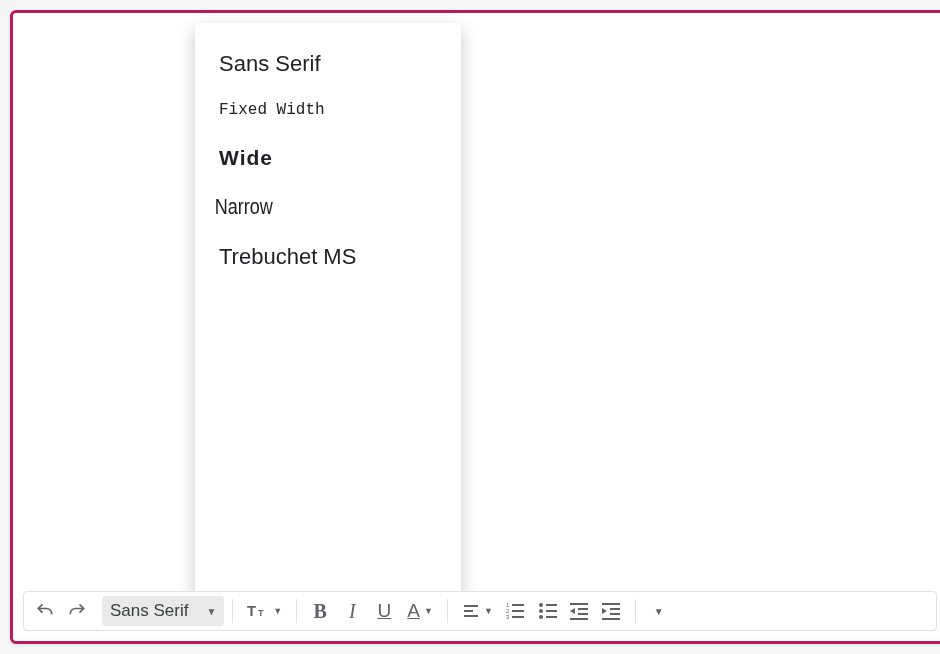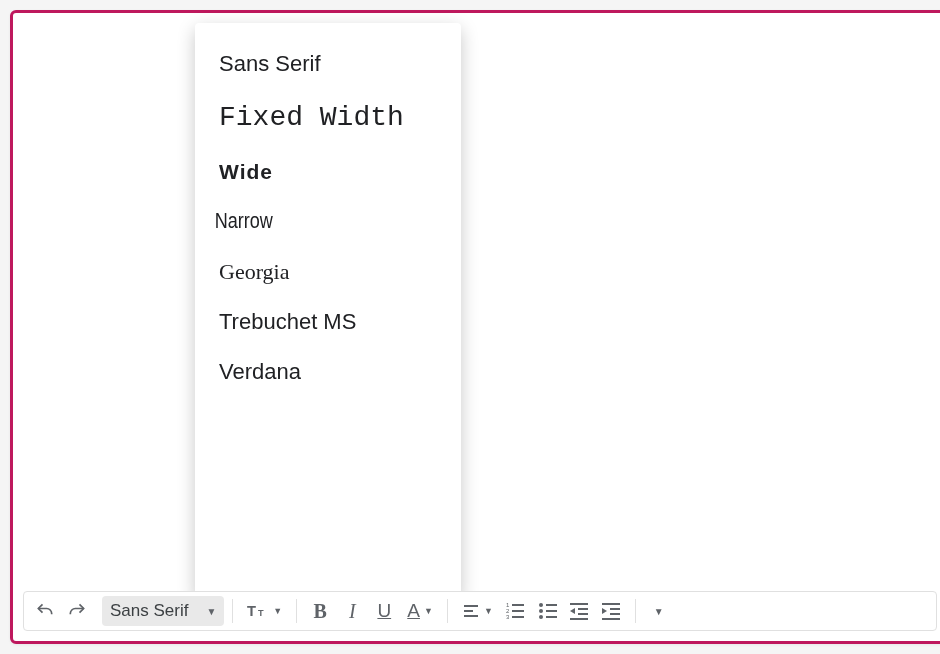--- a/index.html
+++ b/index.html
@@ -89,44 +89,42 @@
     font-size: 22px;
     color: #202124;
     cursor: pointer;
     line-height: 1.2;
     white-space: nowrap;
   }
 
   
   .ff-sans { font-family: Arial, Helvetica, sans-serif; }
   .ff-serif { font-family: 'Times New Roman', Times, serif; }
-  .ff-fixed { font-family: 'Courier New', Courier, monospace; font-size: 28px; }
+  .ff-fixed { font-family: 'Courier New', Courier, monospace; font-size: 16px; }
   .ff-wide { font-family: Arial, sans-serif; font-weight: 800; letter-spacing: 1px; font-size: 21px; }
   .ff-narrow { font-family: Arial, sans-serif; font-stretch: condensed; transform: scaleX(0.82); transform-origin:left center; }
   .ff-comic { font-family: 'Comic Sans MS', cursive; font-style: italic; }
   .ff-garamond { font-family: Garamond, 'Times New Roman', serif; }
   .ff-georgia { font-family: Georgia, serif; }
   .ff-tahoma { font-family: Tahoma, sans-serif; }
   .ff-trebuchet { font-family: 'Trebuchet MS', sans-serif; }
   .ff-verdana { font-family: Verdana, sans-serif; }
 
 </style>
 </head>
 <body>
 
 <div class="page-container">
 
   <div class="font-menu" id="font-menu">
       <div class="font-item ff-sans"><span>Sans Serif</span></div>
       <div class="font-item ff-fixed"><span>Fixed Width</span></div>
       <div class="font-item ff-wide"><span>Wide</span></div>
       <div class="font-item ff-narrow"><span>Narrow</span></div>
-      <div class="font-item ff-georgia"><span>Georgia</span></div>
       <div class="font-item ff-trebuchet"><span>Trebuchet MS</span></div>
-      <div class="font-item ff-verdana"><span>Verdana</span></div>
     </div>
 
   <div class="toolbar">
 
     <div class="tb-btn">
       <svg width="20" height="20" viewBox="0 0 24 24" fill="none" stroke="#5f6368" stroke-width="2">
           <path d="M9 14L4 9l5-5"></path>
           <path d="M4 9h10a6 6 0 016 6v1"></path>
         </svg>
     </div>

